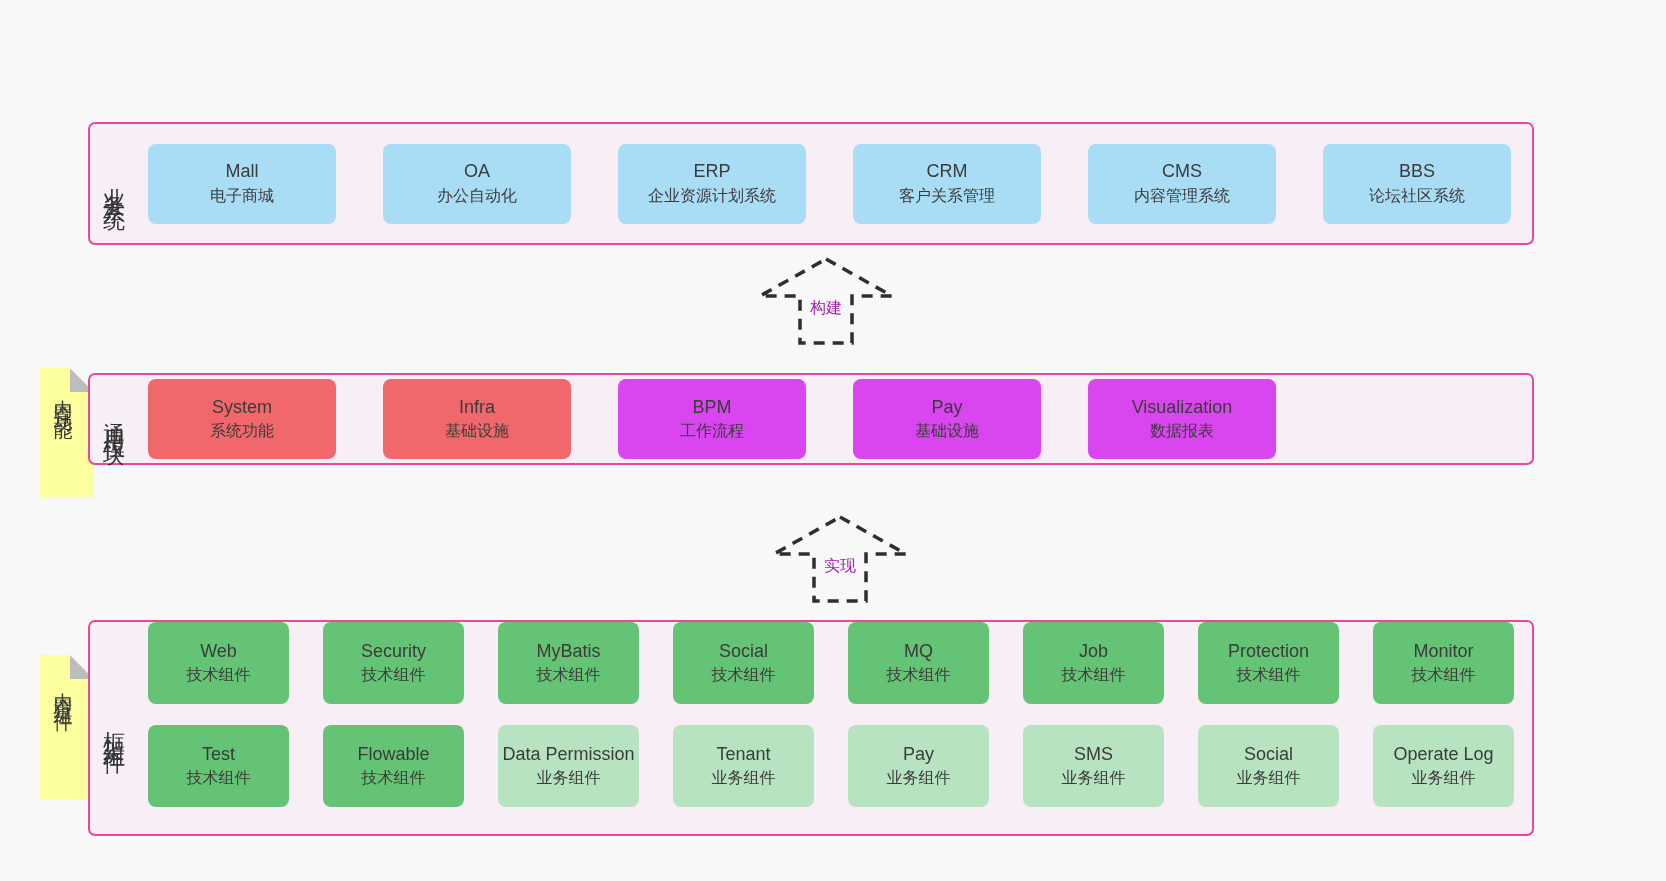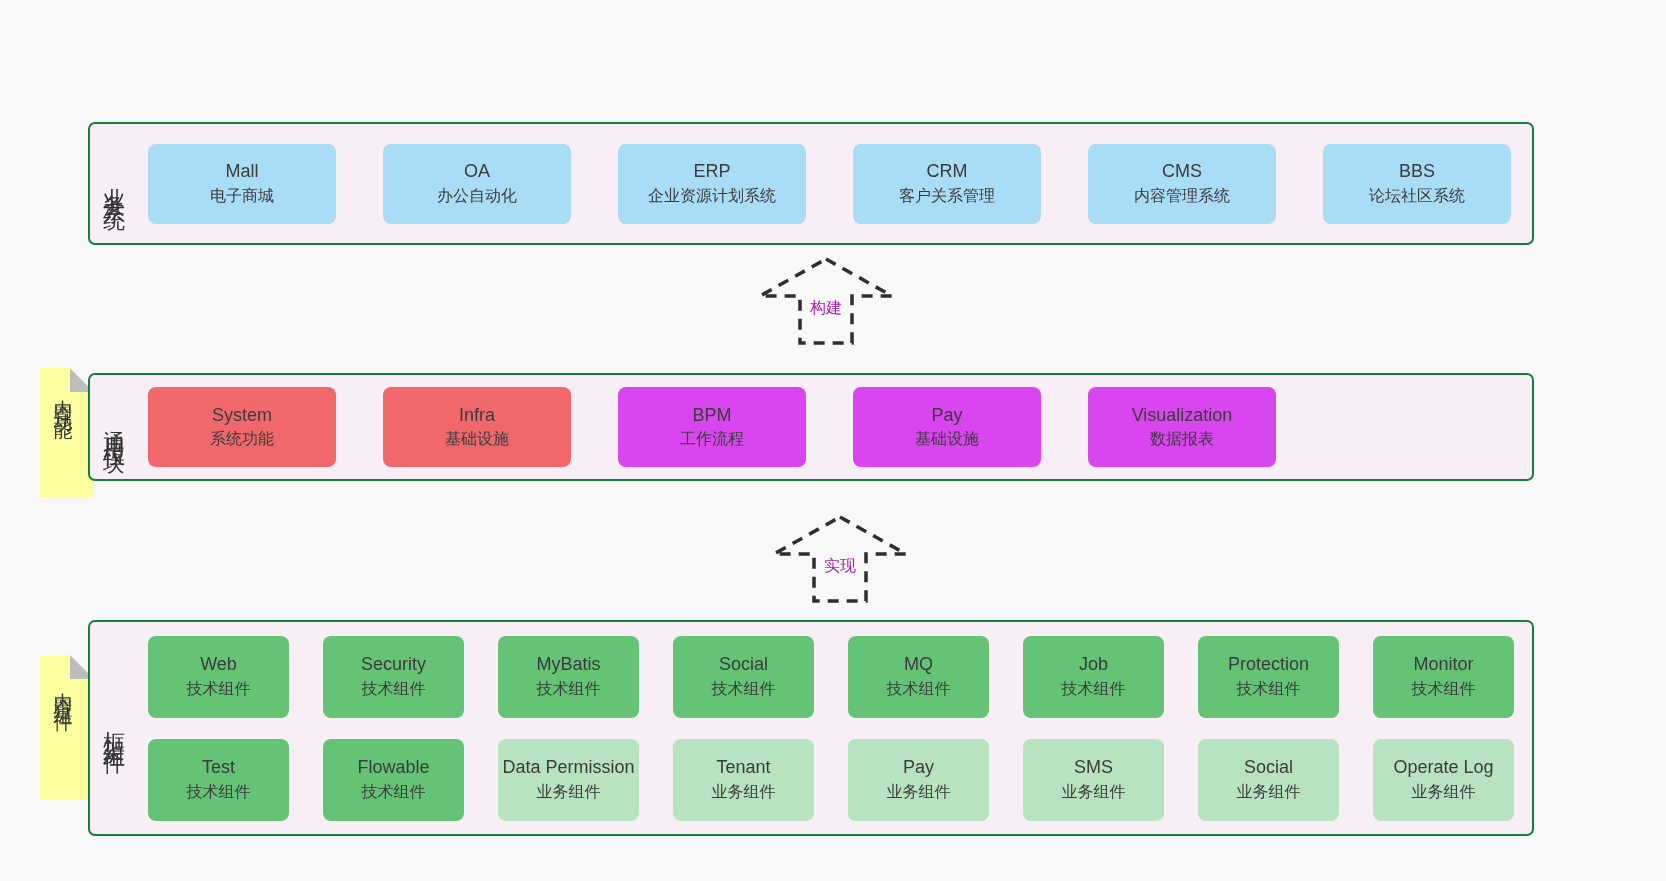--- a/index.html
+++ b/index.html
@@ -7,36 +7,36 @@
     width:1666px;height:881px;position:relative;overflow:hidden;
     background:#f8f8f8;
     font-family:"Liberation Sans","DejaVu Sans",sans-serif;
     color:#3b3b3b;
   }
   .canvas{position:absolute;inset:0;}
 
   
   .band{
     position:absolute;left:88px;width:1446px;
-    background:#f7eef6;border:2px solid #15803d;border-radius:7px;
+    background:#f7eef6;border:2px solid #ec4899;border-radius:7px;
     box-sizing:border-box;display:flex;z-index:2;
   }
   .band-label{
     width:48px;flex:0 0 48px;display:flex;align-items:center;justify-content:center;
   }
   .band-label span{
     writing-mode:vertical-rl;text-orientation:upright;
     font-size:22px;letter-spacing:7px;color:#333;line-height:1;
   }
   .band-boxes{
     flex:1;display:flex;align-items:center;gap:47px;
     padding:0 18px 0 10px;box-sizing:border-box;
   }
   .band-rows{
-    flex:1;display:flex;flex-direction:column;justify-content:center;gap:21px;
+    flex:1;display:flex;flex-direction:column;justify-content:flex-start;gap:21px;
     padding:0 14px 0 10px;box-sizing:border-box;
   }
   .row{display:flex;align-items:center;gap:34px;}
 
   
   .box{
     border-radius:8px;display:flex;flex-direction:column;
     align-items:center;justify-content:center;text-align:center;
     line-height:1.42;
   }
@@ -76,21 +76,21 @@
   .arrow{position:absolute;width:140px;height:90px;z-index:3;}
   .arrow svg{position:absolute;inset:0;overflow:visible;}
   .arrow-label{
     position:absolute;left:50%;top:52px;transform:translate(-50%,-50%);
     background:#f8f8f8;font-size:16px;color:#a21caf;padding:1px 2px;white-space:nowrap;
   }
   .arrow-build{left:756px;top:256px;}
   .arrow-implement{left:770px;top:514px;text-align:center;}
 
   .band-business{top:122px;height:123px;}
-  .band-modules{top:373px;height:108px;}
+  .band-modules{top:373px;height:92px;}
   .band-components{top:620px;height:216px;}
 </style>
 </head>
 <body>
 
 <div class="canvas">
 
   <div class="note note-modules">
     <div class="fold"></div>
     <span>内置功能</span>

